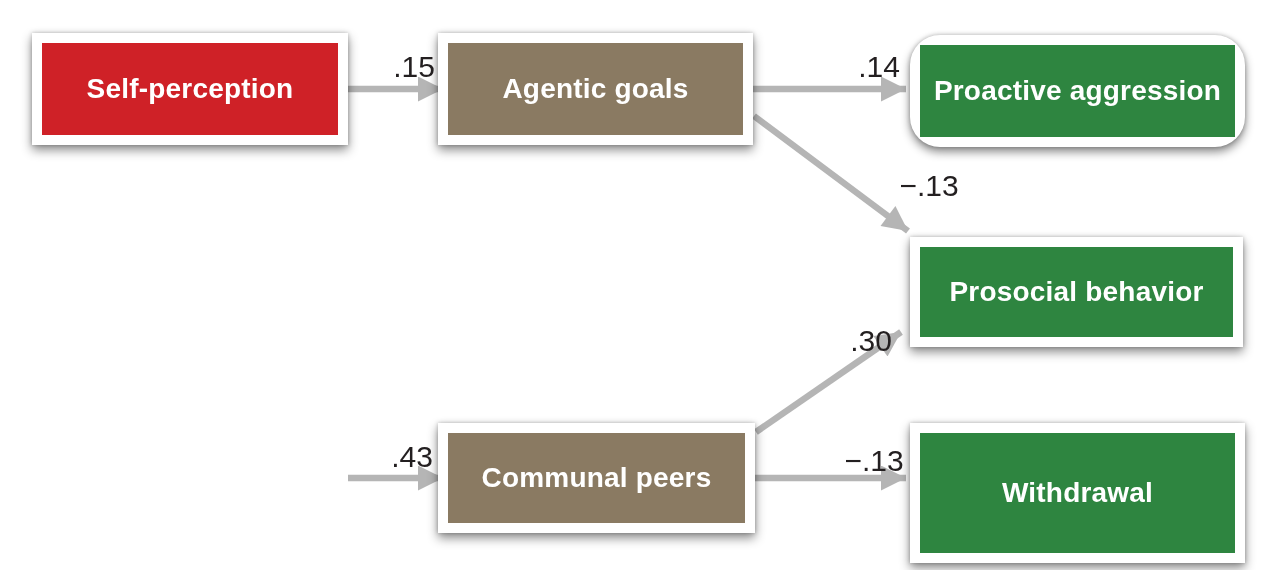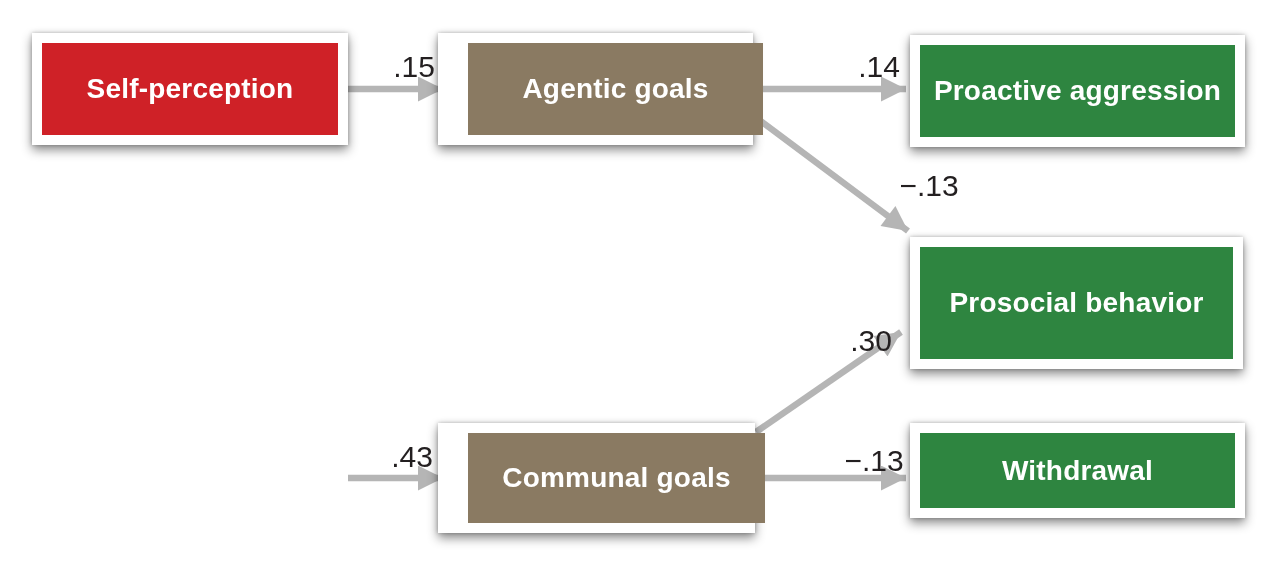--- a/index.html
+++ b/index.html
@@ -34,31 +34,31 @@
     display: flex;
     align-items: center;
     justify-content: center;
     color: var(--node-text, #ffffff);
     font-weight: bold;
     font-size: 28px;
     letter-spacing: 0.2px;
     white-space: nowrap;
   }
   .node.predictor .fill { background: var(--predictor, #cf2127); }
-  .node.mediator  .fill { background: var(--mediator, #8a7a62); margin-left: 20px; }
+  .node.mediator  .fill { background: var(--mediator, #8a7a62); }
   .node.outcome   .fill { background: var(--outcome, #2e8540); }
 
   
   .n-self        { left: 32px;  top: 33px;  width: 316px; height: 112px; }
   .n-agentic     { left: 438px; top: 33px;  width: 315px; height: 112px; }
-  .n-proactive   { left: 910px; top: 35px;  width: 335px; height: 112px; }
-  .n-prosocial   { left: 910px; top: 237px; width: 333px; height: 132px; }
+  .n-proactive   { left: 910px; top: 35px;  width: 335px; height: 112px; border-radius: 30px; }
+  .n-prosocial   { left: 910px; top: 237px; width: 333px; height: 110px; }
   .n-peers       { left: 32px;  top: 423px; width: 316px; height: 110px; }
   .n-communal    { left: 438px; top: 423px; width: 317px; height: 110px; }
-  .n-withdrawal  { left: 910px; top: 423px; width: 335px; height: 95px; }
+  .n-withdrawal  { left: 910px; top: 423px; width: 335px; height: 140px; }
 
   .coef {
     position: absolute;
     transform: translate(-50%, -50%);
     color: var(--coefficient-text, #231f20);
     font-size: 30px;
     font-weight: 400;
     white-space: nowrap;
     margin-left: 33px;
   }
@@ -94,21 +94,21 @@
   <div class="node mediator n-agentic">
     <div class="fill">Agentic goals</div>
   </div>
   <div class="node outcome n-proactive">
     <div class="fill">Proactive aggression</div>
   </div>
   <div class="node outcome n-prosocial">
     <div class="fill">Prosocial behavior</div>
   </div>
   <div class="node mediator n-communal">
-    <div class="fill">Communal goals</div>
+    <div class="fill">Communal peers</div>
   </div>
   <div class="node outcome n-withdrawal">
     <div class="fill">Withdrawal</div>
   </div>
 
   <div class="coef c0">.15</div>
   <div class="coef c1">.14</div>
   <div class="coef c2">−.13</div>
   <div class="coef c3">.43</div>
   <div class="coef c4">.30</div>

